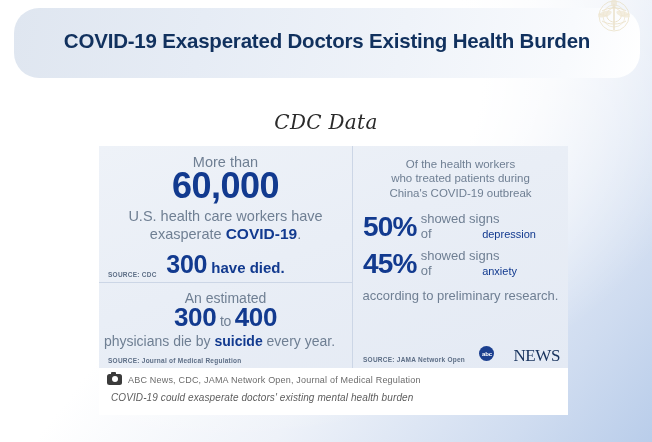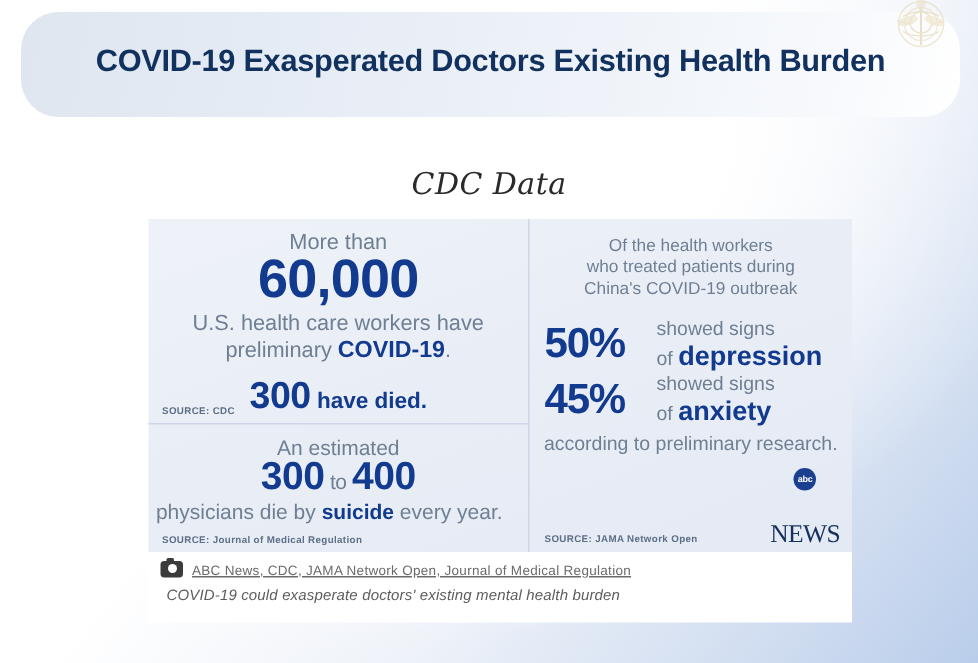--- a/index.html
+++ b/index.html
@@ -146,41 +146,41 @@
     font-weight: bold; text-align: left;
   }
 
   
   #r-intro {
     position: absolute; left: 6px; right: 6px; top: 11px;
     font-size: 11.5px; color: #6f7f93; line-height: 1.25; text-align: center;
   }
   .stat-row {
     position: absolute; left: 10px; right: 8px;
-    display: flex; align-items: center; gap: 21px;
+    display: flex; align-items: center; gap: 4px;
   }
   #r-stat-1 { top: 66px; }
   #r-stat-2 { top: 103px; }
   .stat-num {
     font-size: 28px; color: #123a8f; font-weight: bold; letter-spacing: -0.8px;
     line-height: 1; white-space: nowrap;
   }
   .stat-txt { font-size: 13px; color: #6f7f93; line-height: 1.12; }
-  .stat-txt .b { color: #123a8f; font-weight: bold; font-size: 18px; }
+  .stat-txt .b { color: #123a8f; font-weight: normal; font-size: 11px; margin-left: 47px; }
   #r-outro {
     position: absolute; left: 4px; right: 4px; top: 142px;
     font-size: 13px; color: #6f7f93; text-align: center;
   }
   #r-src {
     position: absolute; left: 10px; bottom: 5px;
     font-size: 6.5px; color: #5d6e86; letter-spacing: 0.25px; font-weight: bold;
   }
   #abc-logo {
     position: absolute; right: 8px; bottom: 2px;
-    display: flex; align-items: center; gap: 19px; flex-direction: column;
+    display: flex; align-items: flex-start; gap: 19px;
   }
   #abc-mark {
     width: 15px; height: 15px; border-radius: 50%;
     background: #1b3f8f; display: flex; align-items: center; justify-content: center;
   }
   #abc-mark span {
     color: #ffffff; font-size: 6px; font-weight: bold; letter-spacing: -0.2px;
     font-family: "Liberation Sans", sans-serif;
   }
   #abc-news-word {
@@ -193,21 +193,21 @@
     position: absolute;
     left: 99px;
     top: 368px;
     width: 469px;
     height: 47px;
     background: #ffffff;
     padding: 6px 0 0 8px;
   }
   #caption-sources {
     display: flex; align-items: center; gap: 6px;
-    font-size: 9px; color: #6b6b6b; letter-spacing: 0.2px; text-decoration: underline;
+    font-size: 9px; color: #6b6b6b; letter-spacing: 0.2px;
   }
   #camera-icon {
     width: 15px; height: 11px; border-radius: 2.5px;
     background: #3b3b3b; position: relative; flex: 0 0 auto;
   }
   #camera-icon::before {
     content: ""; position: absolute; left: 4.6px; top: 2.4px;
     width: 6px; height: 6px; border-radius: 50%;
     background: #ffffff;
   }
@@ -251,21 +251,21 @@
 
   <div id="infographic">
 
     <div class="ig-col ig-left">
 
       <div class="ig-left-top">
         <div id="l-more-than" class="line">More than</div>
         <div id="l-60000" class="line huge">60,000</div>
         <div id="l-line3" class="line">U.S. health care workers have</div>
         <div id="l-line4" class="line">
-          <span>preliminary </span><span class="b">COVID-19</span><span>.</span>
+          <span>exasperate </span><span class="b">COVID-19</span><span>.</span>
         </div>
         <div id="l-line5" class="line">
           <span class="n">300</span><span> have died.</span>
         </div>
         <div id="l-src-1">SOURCE: CDC</div>
       </div>
 
       <div class="ig-left-bottom">
         <div id="l2-est" class="line">An estimated</div>
         <div id="l2-nums" class="line">

